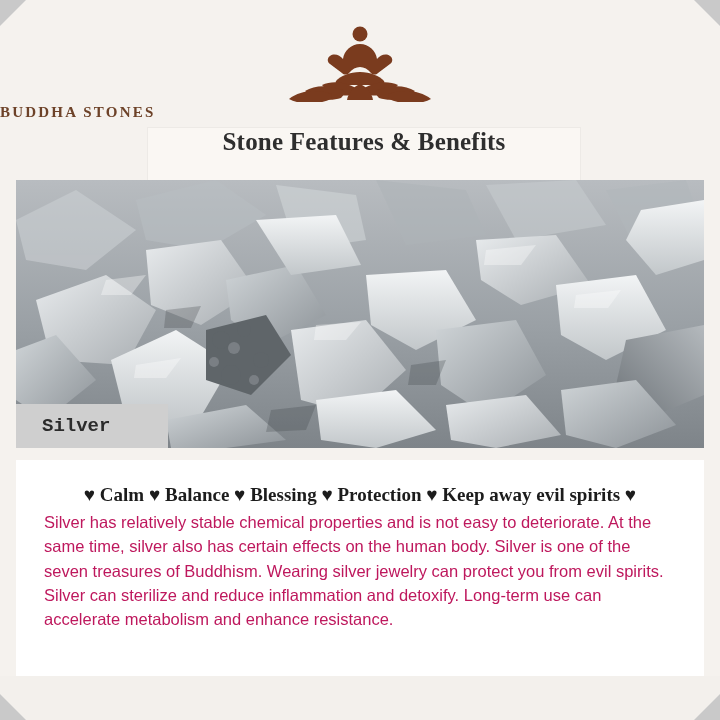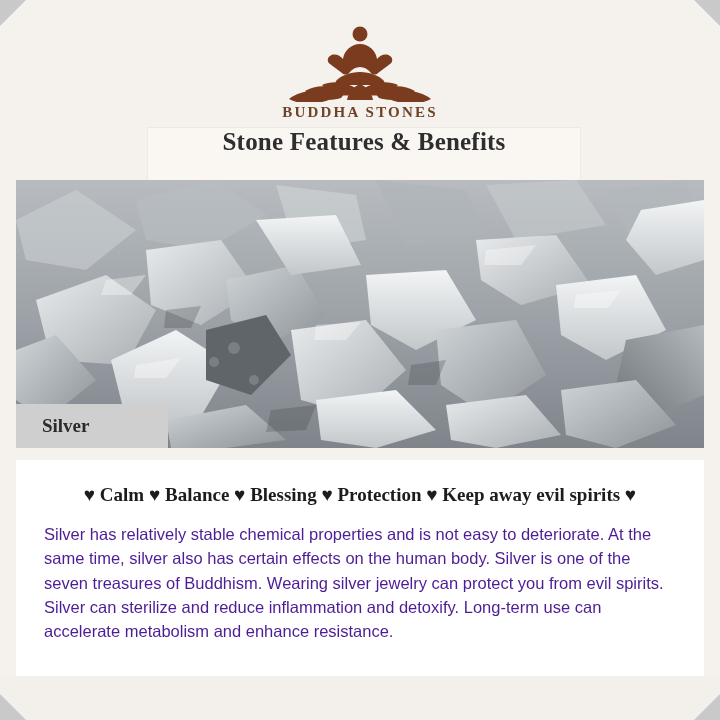--- a/index.html
+++ b/index.html
@@ -49,21 +49,21 @@
     border-bottom: 26px solid #c9c9c9;
     border-left: 26px solid transparent;
   }
 
   
   .brand {
     position: absolute;
     top: 18px;
     left: 0;
     width: 720px;
-    text-align: center;
+    text-align: left;
   }
   .brand-logo {
     display: block;
     margin: 0 auto;
   }
   .brand-name {
     margin-top: 2px;
     font-size: 15px;
     letter-spacing: 2.2px;
     font-weight: bold;
@@ -114,47 +114,47 @@
     background: #cfcfcf;
     display: flex;
     align-items: center;
     z-index: 3;
   }
   .stone-label span {
     padding-left: 26px;
     font-size: 19px;
     font-weight: bold;
     color: #2b2b2b;
-    font-family: Liberation Serif, serif;
+    font-family: Liberation Mono, monospace;
   }
 
   
   .desc {
     position: absolute;
     top: 460px;
     left: 16px;
     width: 688px;
     height: 216px;
     background: #ffffff;
     box-sizing: border-box;
     padding: 24px 28px 0 28px;
   }
   .keywords {
     font-size: 19px;
     font-weight: bold;
     color: #1c1c1c;
     font-family: "Liberation Serif", serif;
     text-align: center;
     white-space: nowrap;
-    margin-bottom: 16px;
+    margin-bottom: 4px;
   }
   .body-text {
     font-size: 16.5px;
     line-height: 1.47;
-    color: #4c1d95;
+    color: #be185d;
     font-family: "Liberation Sans", sans-serif;
   }
 
   .footer-strip {
     position: absolute;
     left: 0;
     bottom: 0;
     width: 720px;
     height: 44px;
     background: #f3f0ec;

